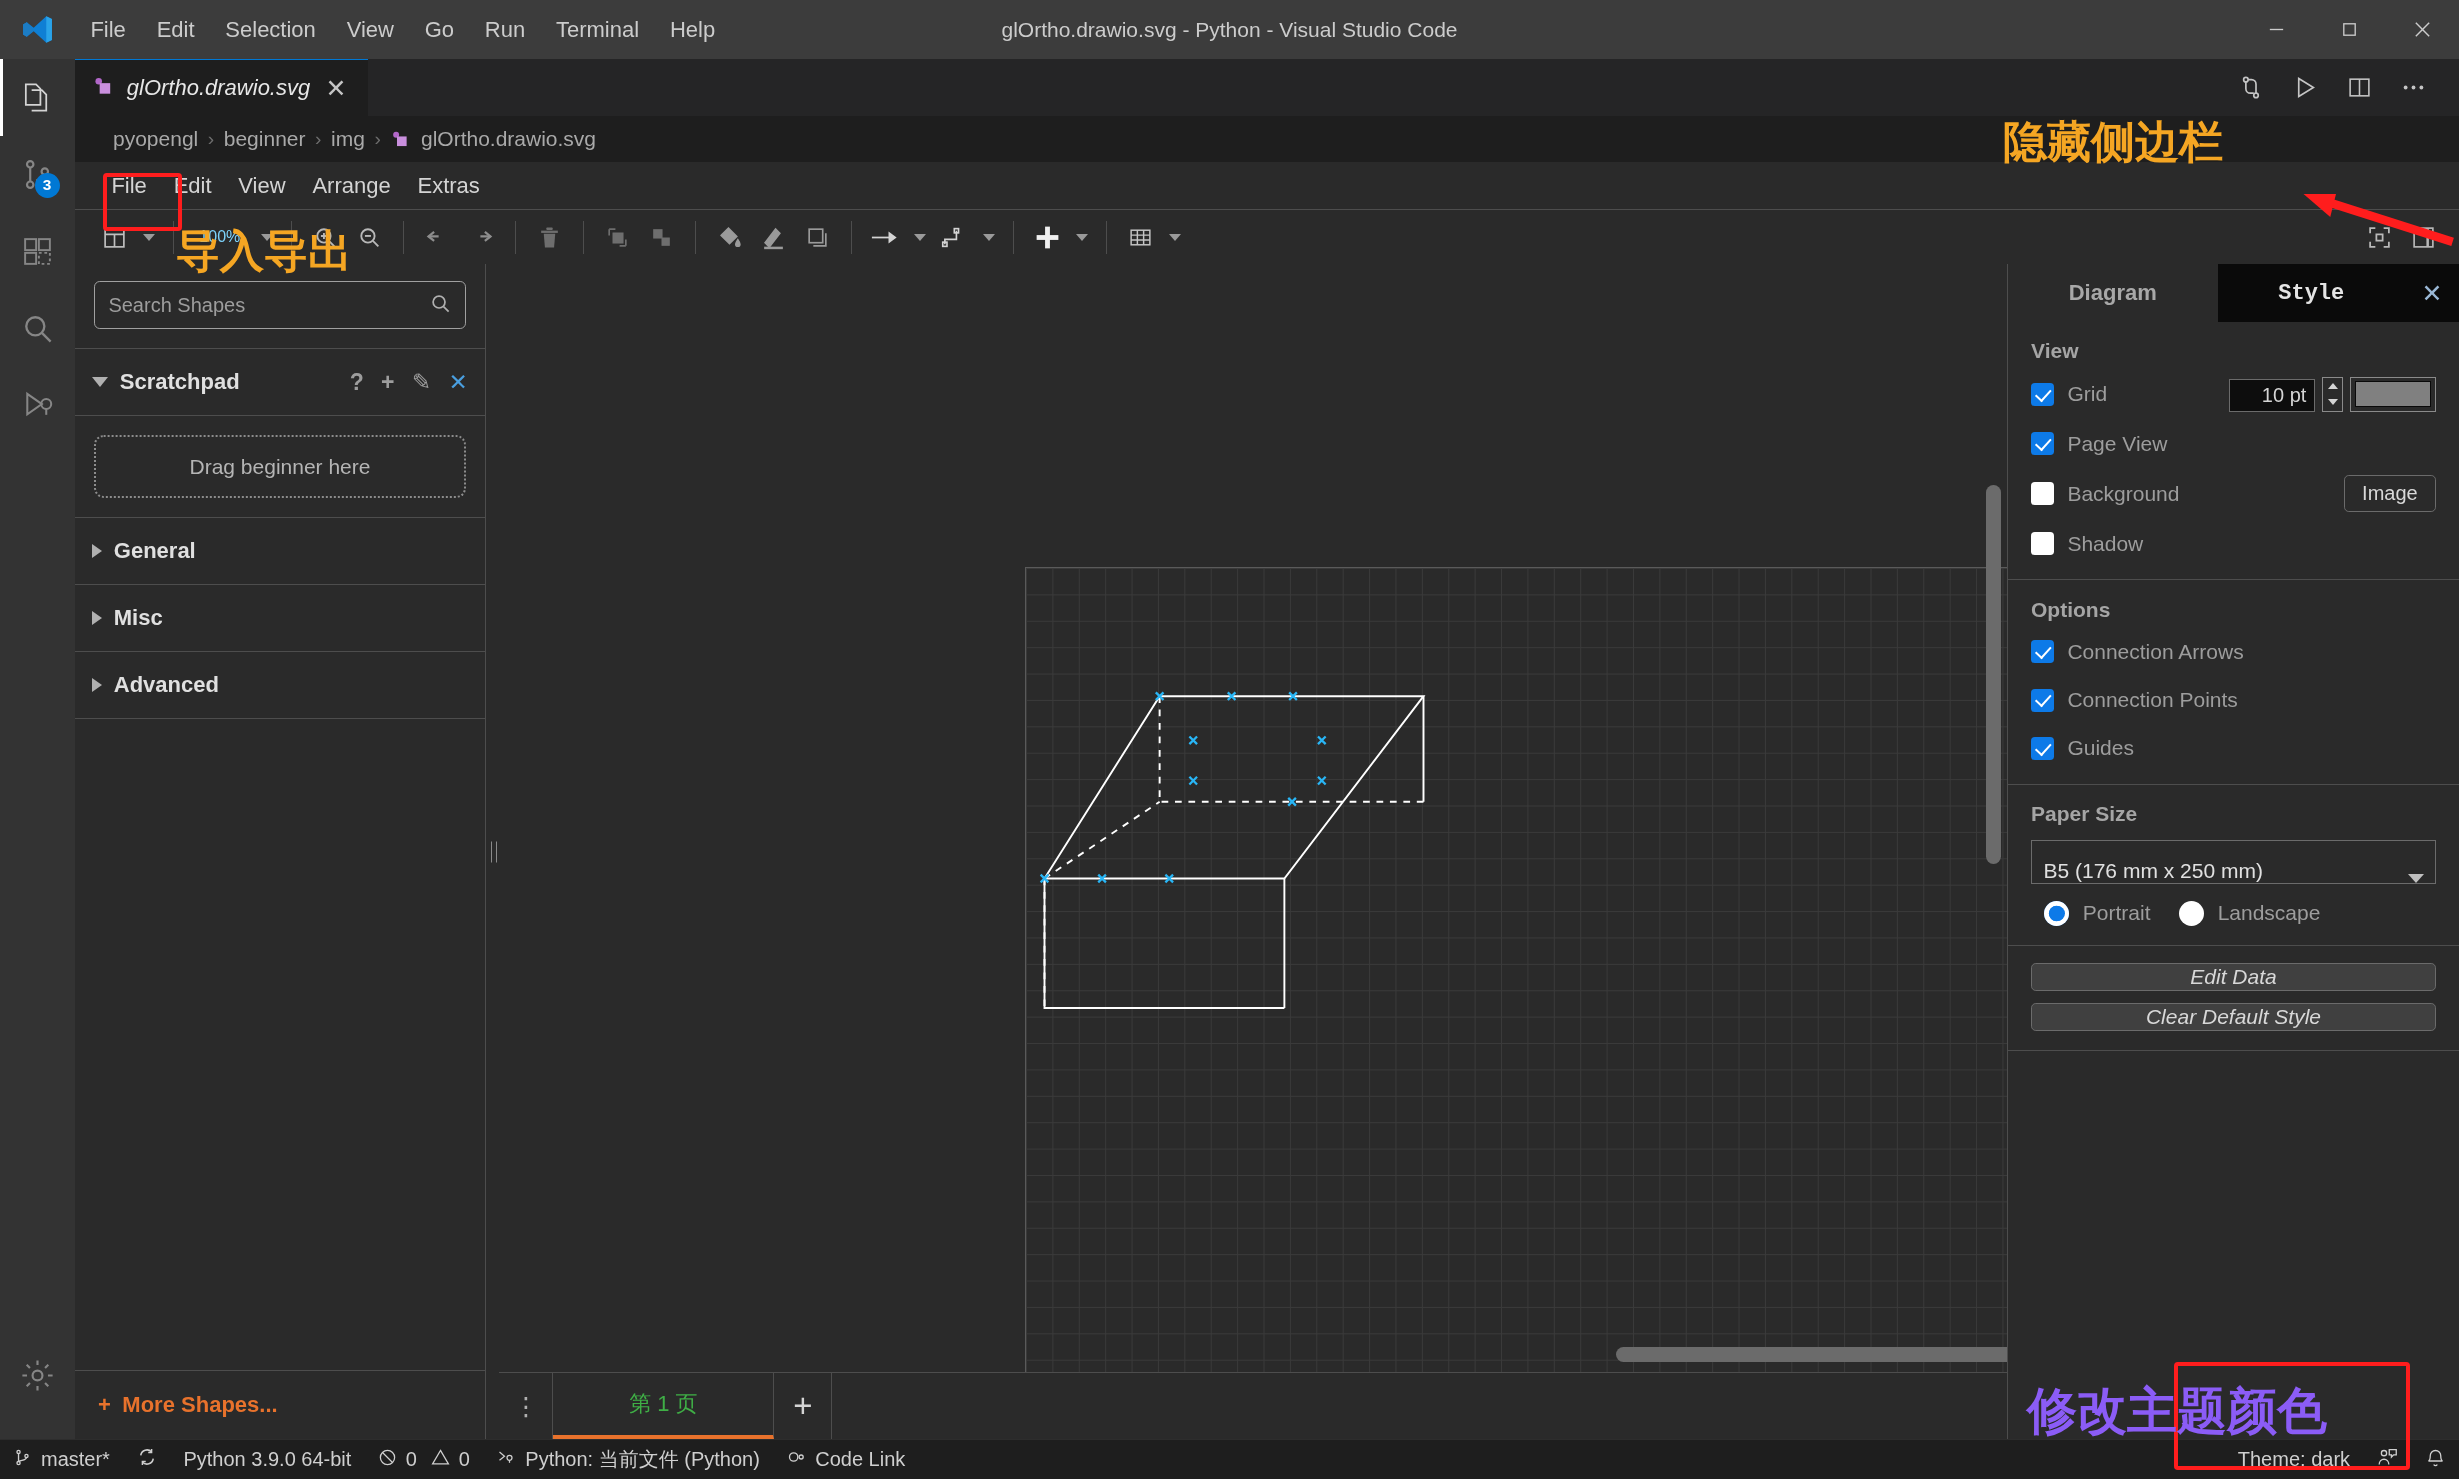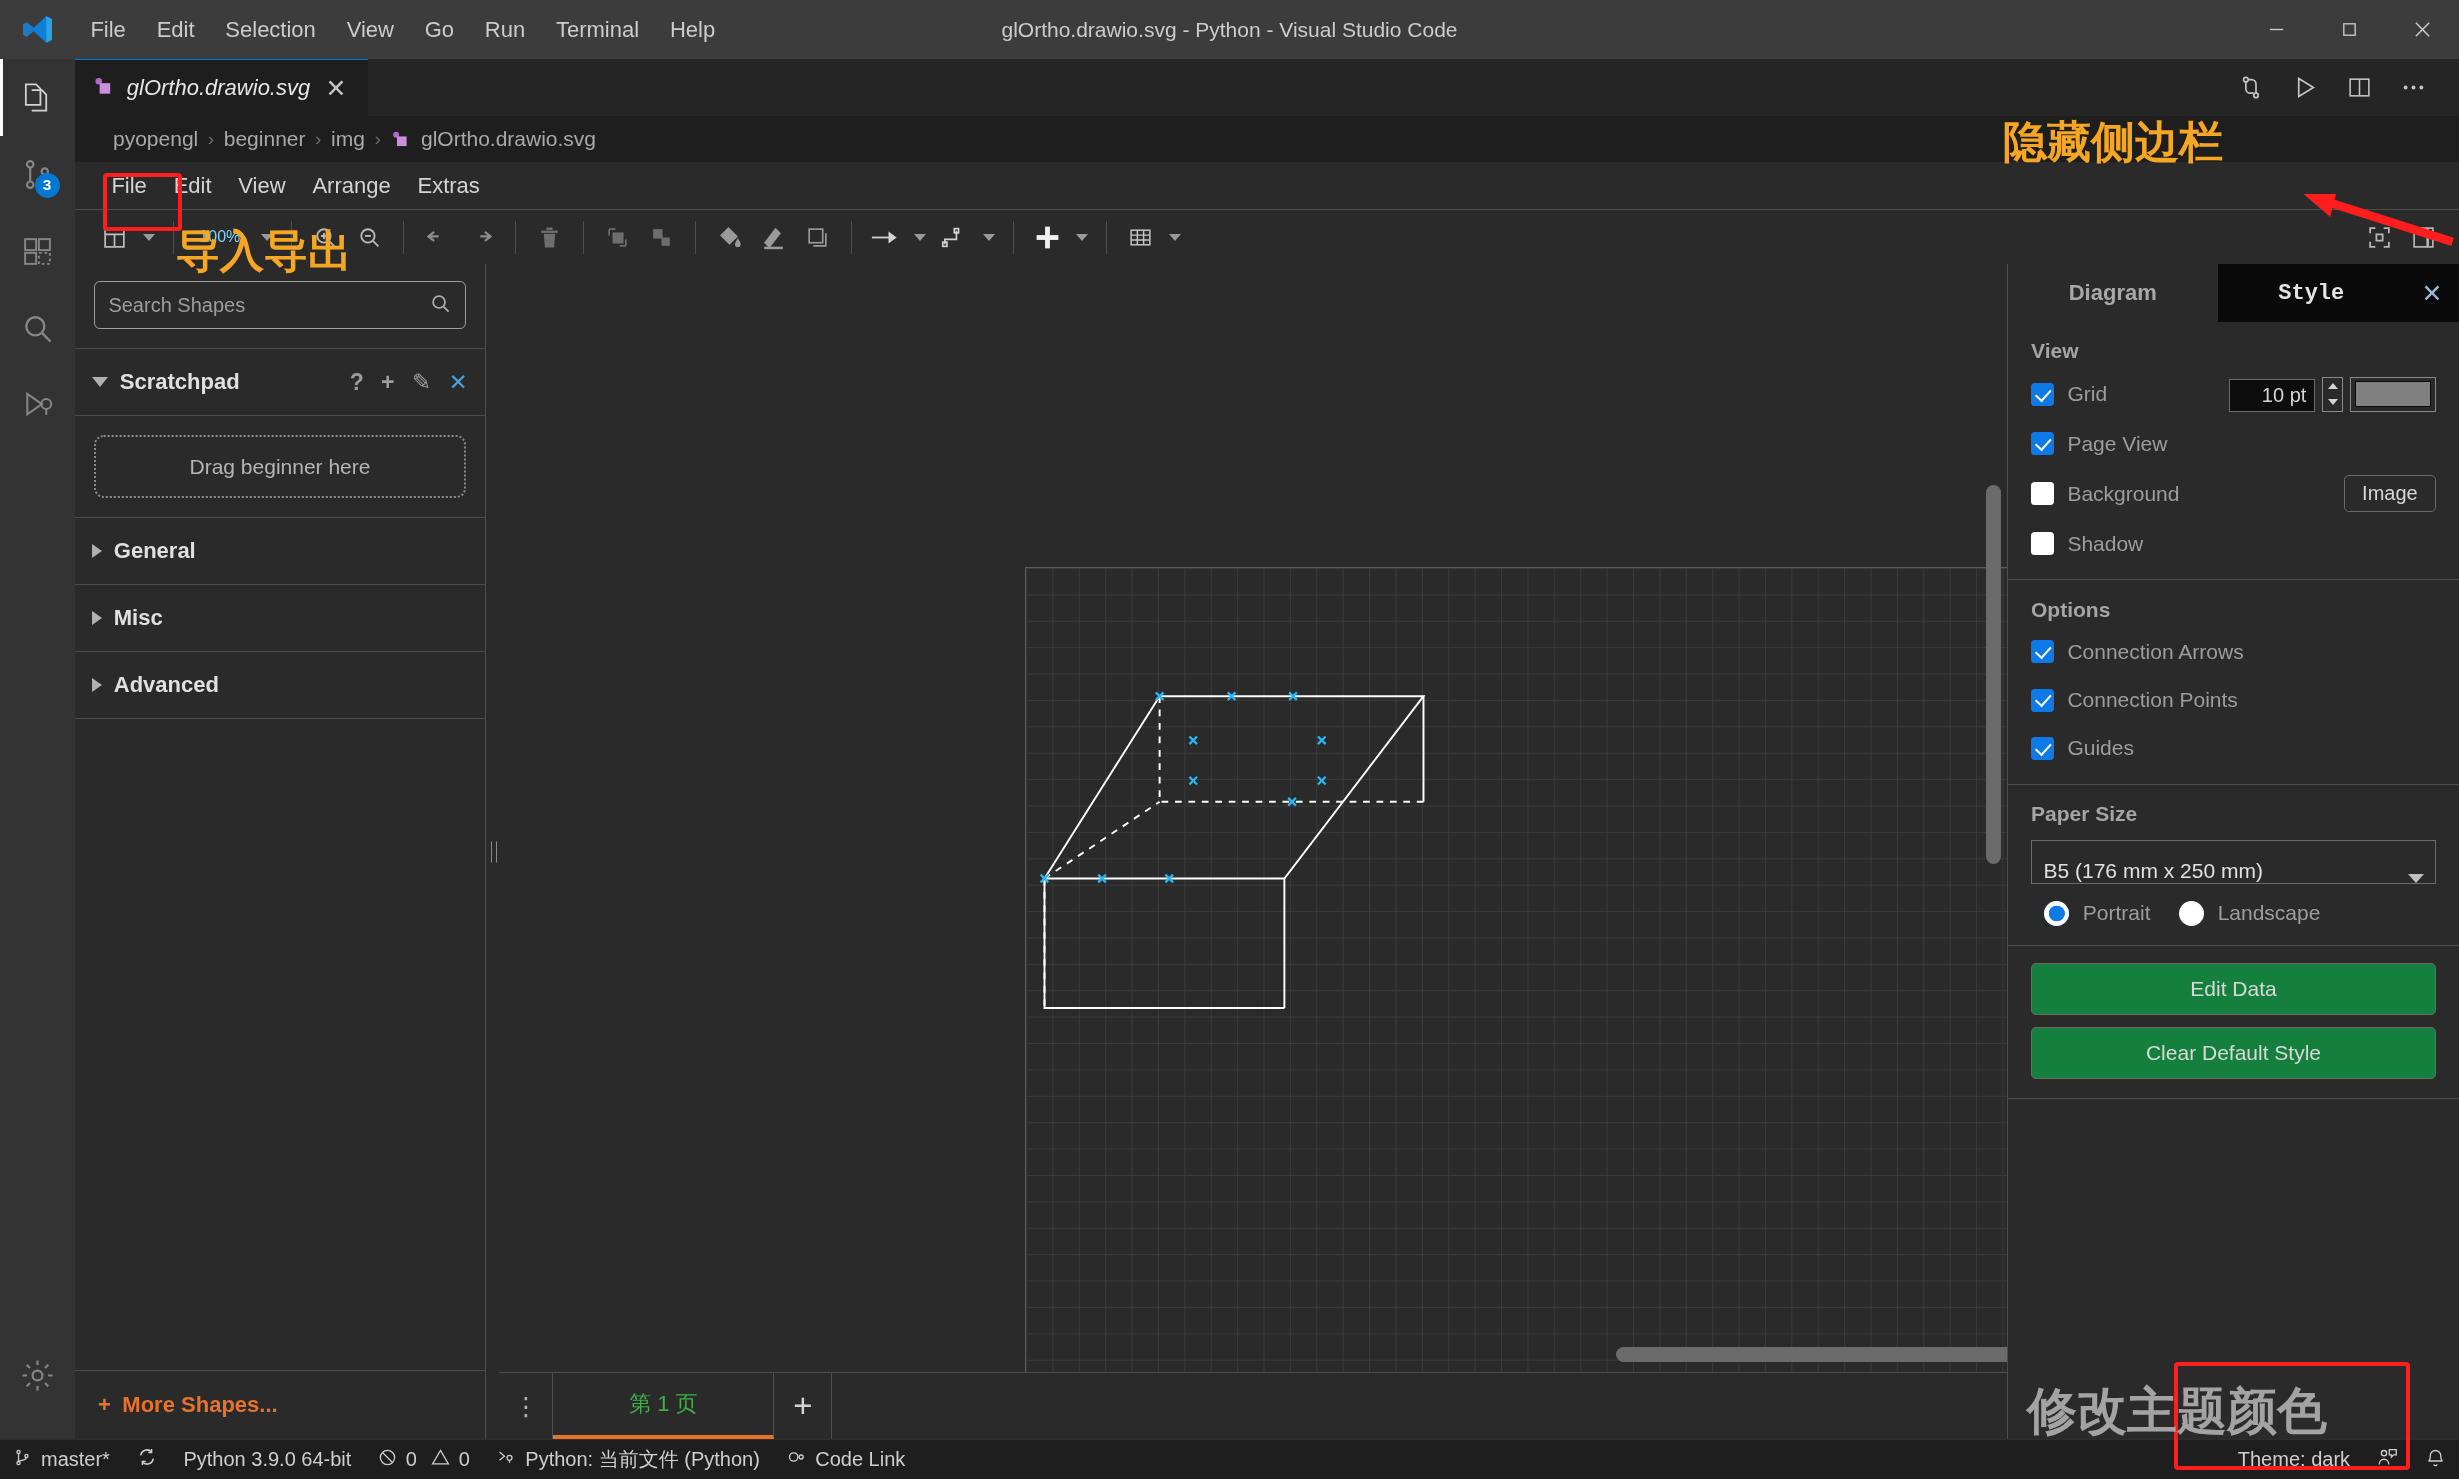--- a/index.html
+++ b/index.html
@@ -222,23 +222,23 @@
     width: 100%; height: 44px; border: 1px solid #6b6b6b; background: #2a2a2a;
     color: #e0e0e0; font-size: 21px; display: flex; align-items: flex-end;
     padding: 0 11.5px; position: relative;
   }
   .chev { margin-left: auto; width: 0; height: 0; border-left: 8.6px solid transparent; border-right: 8.6px solid transparent; border-top: 9.6px solid #c0c0c0; }
   .radio-row { display: flex; align-items: center; gap: 13.4px; margin-top: 17.3px; padding-left: 13.4px; }
   .radio { width: 25px; height: 25px; border-radius: 50%; background: #ffffff; position: relative; flex: 0 0 25px; }
   .radio.on { background: #0d7ae8; box-shadow: inset 0 0 0 4.8px #ffffff; }
   .radio.on::after { content: ""; position: absolute; inset: 4.8px; border-radius: 50%; background: #0d7ae8; }
   .btn-wide {
-    display: block; width: 100%; height: 52px; border: 1px solid #6b6b6b; border-radius: 4.8px;
-    color: #d8d8d8; font-size: 21px; background: #15803d; margin-bottom: 11.5px;
-    display: flex; align-items: center; justify-content: center;
+    display: block; width: 100%; height: 28px; border: 1px solid #6b6b6b; border-radius: 4.8px;
+    color: #d8d8d8; font-size: 21px; background: #404040; margin-bottom: 11.5px;
+    display: flex; align-items: center; justify-content: center; font-style: italic;
   }
   .fp-fill { flex: 1 1 auto; }
 
   
   .statusbar {
     height: 40px; flex: 0 0 40px; background: #1e1e1e; display: flex; align-items: center;
     font-size: 20px; color: #cfcfcf; border-top: 1px solid #2d2d2d;
   }
   .sb-item { display: flex; align-items: center; gap: 8.6px; padding: 0 13.4px; height: 40px; white-space: nowrap; }
   .sb-right { margin-left: auto; display: flex; align-items: center; }
@@ -813,21 +813,21 @@
   </div>
 
   <div class="redbox" style="left:103px; top:173px; width:79px; height:58px; border-radius:3.8px;"></div>
 
   <div class="redbox" style="left:2174px; top:1362px; width:236px; height:108px; border-radius:3.8px;"></div>
 
   <div class="anno anno-text cn-font" style="left:2003px; top:120px; font-size:44px; color:#f5a623;">隐藏侧边栏</div>
 
   <div class="anno anno-text cn-font" style="left:176px; top:229px; font-size:44px; color:#f5a623;">导入导出</div>
 
-  <div class="anno anno-text cn-font" style="left:2027px; top:1386px; font-size:50px; color:#a3a3a3;">修改主题颜色</div>
+  <div class="anno anno-text cn-font" style="left:2027px; top:1386px; font-size:50px; color:#8b5cf6;">修改主题颜色</div>
 
   <svg class="anno" style="left:2282px; top:173px; width:173px; height:86px" viewBox="0 0 180 90">
     <path d="M178 72 L46 30" stroke="#ff1d1d" stroke-width="9" fill="none"></path>
     <path d="M22 22 L56 22 L50 46 Z" fill="#ff1d1d"></path>
   </svg>
 
 </div>
 
 
 </body></html>

